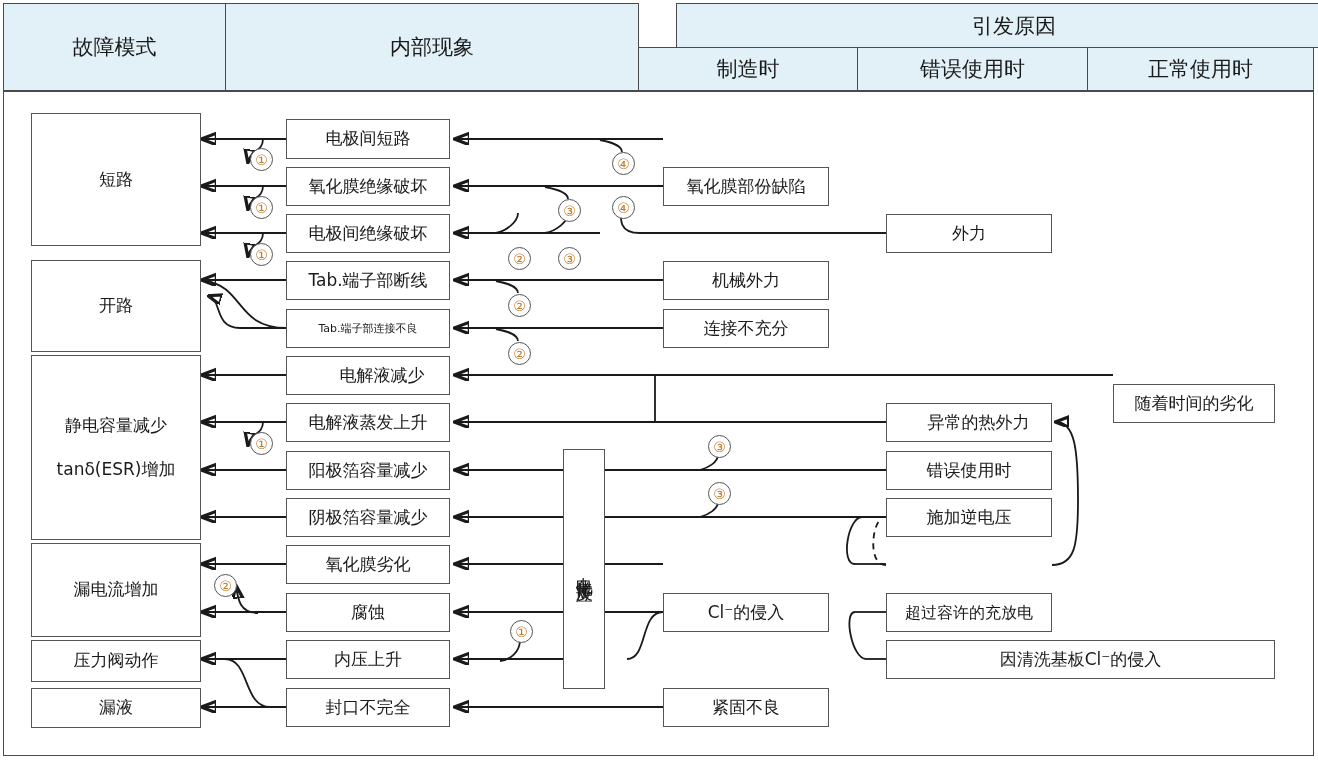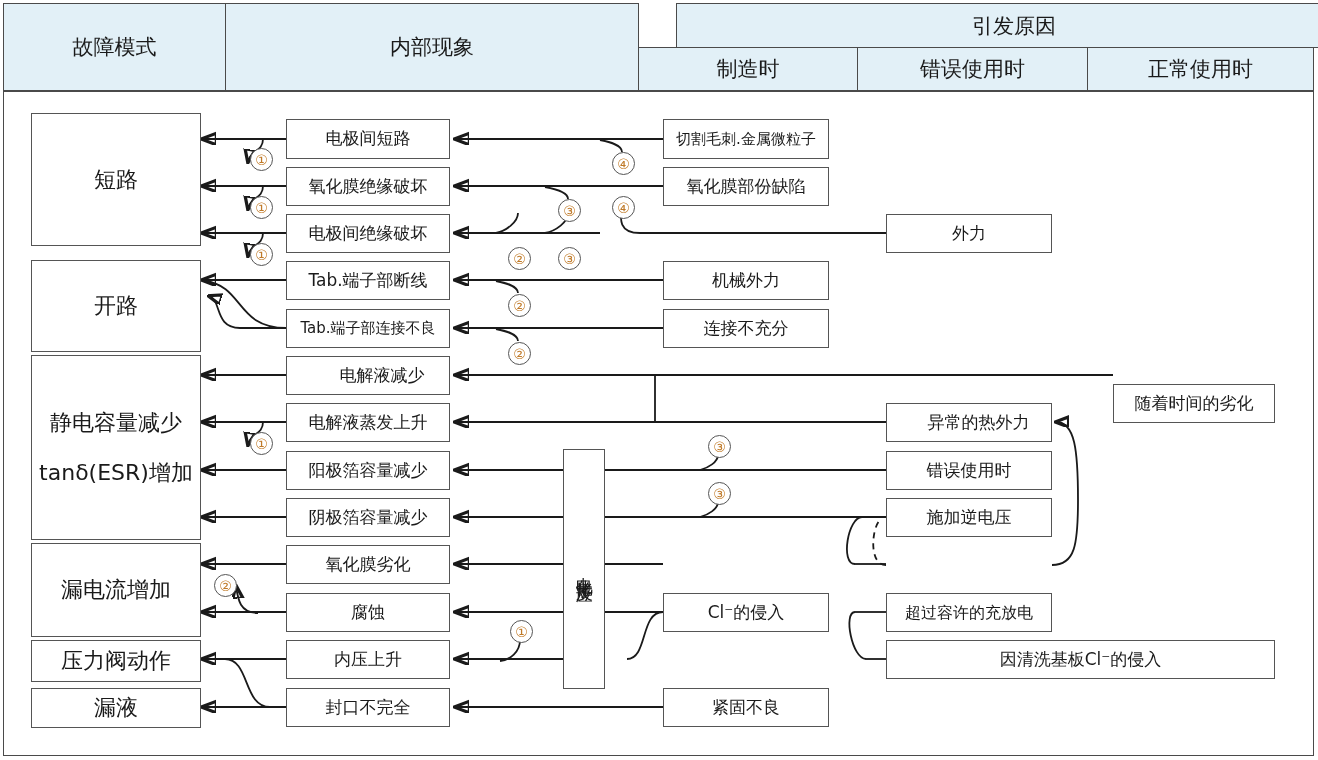--- a/index.html
+++ b/index.html
@@ -11,21 +11,21 @@
        display:flex;align-items:center;justify-content:center;color:#1a1a1a;font-size:21px;}
 
   
   #frame{position:absolute;left:3px;top:91px;width:1311px;height:665px;
          box-sizing:border-box;border:1.5px solid #4a4a4a;background:#fff;}
 
   
   .box{position:absolute;box-sizing:border-box;border:1.4px solid #555;background:#fff;
        display:flex;align-items:center;justify-content:center;text-align:center;
        color:#1a1a1a;font-size:17px;line-height:1.25;z-index:5;}
-  .box.big{font-size:22px;flex-direction:column;}
+  .box.big{font-size:17px;flex-direction:column;}
   .box.vert{writing-mode:vertical-rl;text-orientation:upright;letter-spacing:2px;font-size:17px;}
   .box .l2{margin-top:22px;}
 
   
   .mk{position:absolute;width:21px;height:21px;border:1.3px solid #555;border-radius:50%;
       display:flex;align-items:center;justify-content:center;font-size:14px;color:#c07a28;
       background:#fff;z-index:9;}
 
   
   #wires{position:absolute;left:0;top:0;width:1318px;height:760px;z-index:2;pointer-events:none;}
@@ -188,21 +188,21 @@
   </div>
   <div class="box" style="left:286px;top:167px;width:164px;height:39px;">
     <span>氧化膜绝缘破坏</span>
   </div>
   <div class="box" style="left:286px;top:214px;width:164px;height:39px;">
     <span>电极间绝缘破坏</span>
   </div>
   <div class="box" style="left:286px;top:261px;width:164px;height:39px;">
     <span>Tab.端子部断线</span>
   </div>
-  <div class="box" style="left:286px;top:309px;width:164px;height:39px;font-size:15px;">
+  <div class="box" style="left:286px;top:309px;width:164px;height:39px;font-size:11px;">
     <span>Tab.端子部连接不良</span>
   </div>
   <div class="box" style="left:286px;top:356px;width:164px;height:39px;padding-left:28px;">
     <span>电解液减少</span>
   </div>
   <div class="box" style="left:286px;top:403px;width:164px;height:39px;">
     <span>电解液蒸发上升</span>
   </div>
   <div class="box" style="left:286px;top:451px;width:164px;height:39px;">
     <span>阳极箔容量减少</span>
@@ -220,23 +220,20 @@
     <span>内压上升</span>
   </div>
   <div class="box" style="left:286px;top:688px;width:164px;height:39px;">
     <span>封口不完全</span>
   </div>
 
   <div class="box vert" style="left:563px;top:449px;width:42px;height:240px;">
     <span>电化学反应</span>
   </div>
 
-  <div class="box" style="left:663px;top:119px;width:166px;height:40px;font-size:15px;">
-    <span>切割毛刺.金属微粒子</span>
-  </div>
   <div class="box" style="left:663px;top:167px;width:166px;height:39px;">
     <span>氧化膜部份缺陷</span>
   </div>
   <div class="box" style="left:663px;top:261px;width:166px;height:39px;">
     <span>机械外力</span>
   </div>
   <div class="box" style="left:663px;top:309px;width:166px;height:39px;">
     <span>连接不充分</span>
   </div>
   <div class="box" style="left:663px;top:593px;width:166px;height:39px;">

